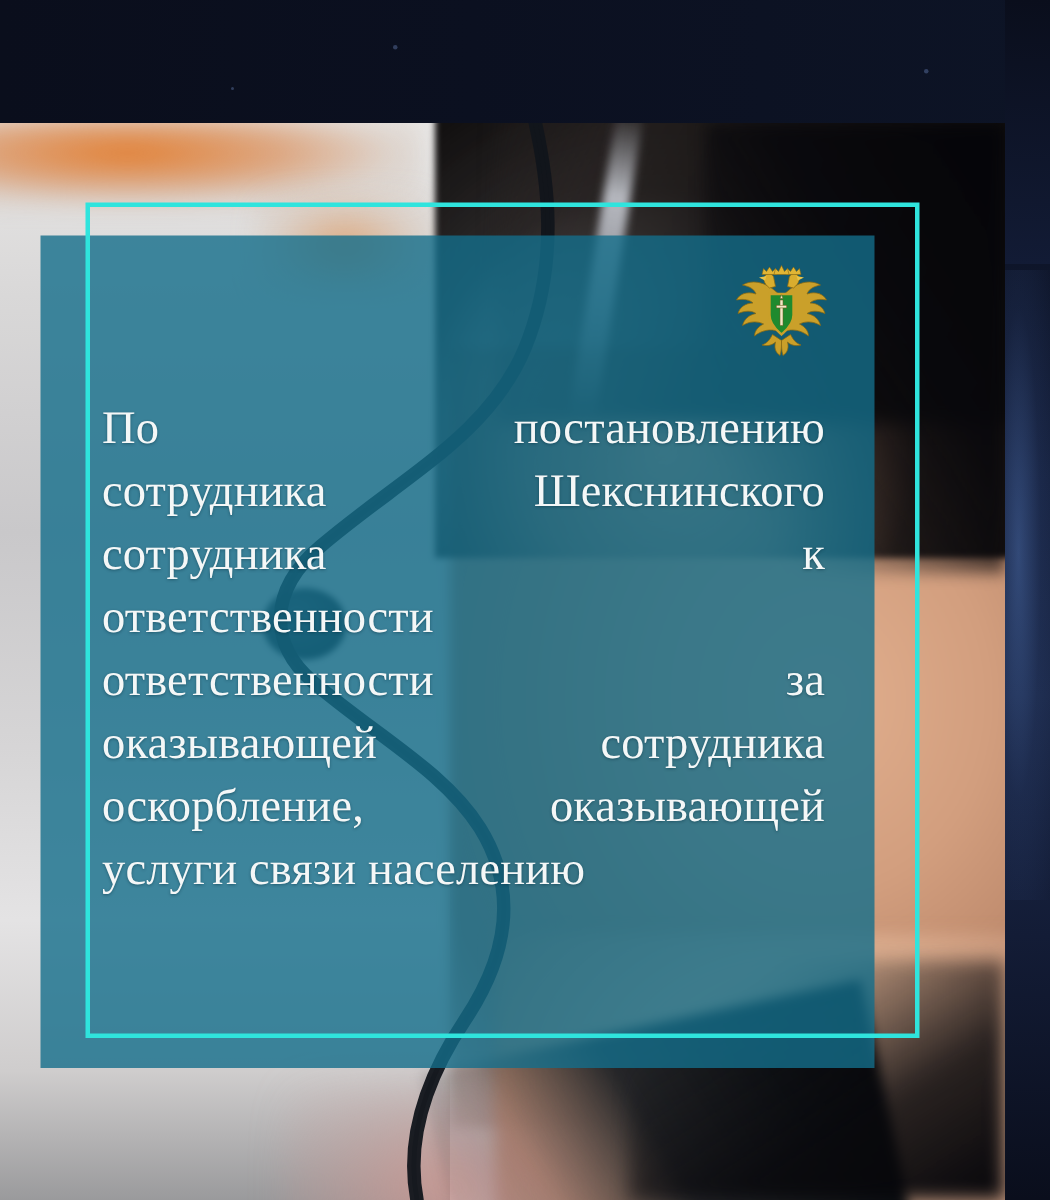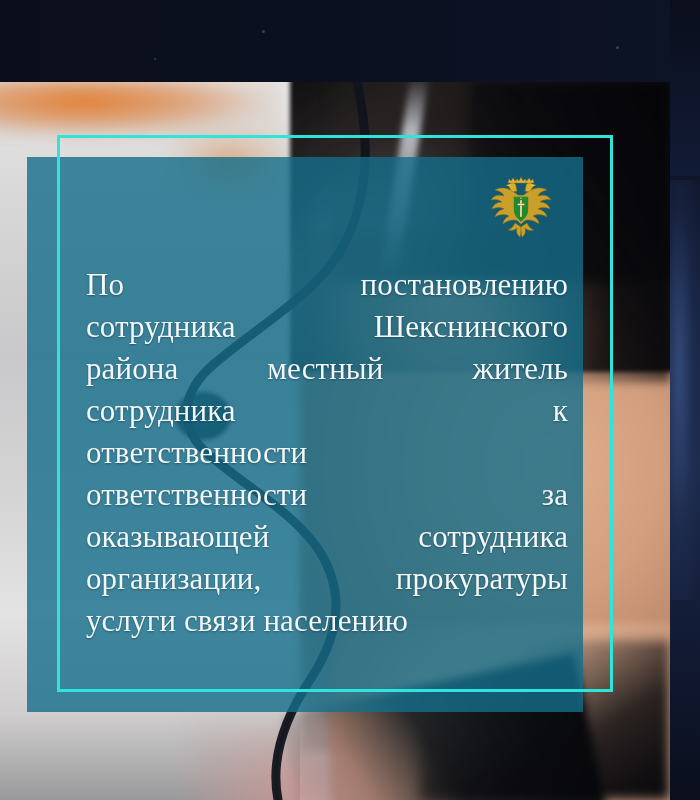--- a/index.html
+++ b/index.html
@@ -243,21 +243,21 @@
   
   .emblem {
     position: absolute;
     left: 489px; top: 176px;
     width: 64px; height: 66px;
   }
 
   
   .text-block {
     position: absolute;
-    left: 86px; top: 264px;
+    left: 68px; top: 264px;
     width: 482px;
     text-align: justify;
     text-align-last: left;
     color: #f4f7f7;
     font-size: 31px;
     line-height: 42px;
     letter-spacing: 0.1px;
     text-shadow: 0 1px 2px rgba(0,40,55,0.45);
   }
   .text-block .line {
@@ -354,22 +354,21 @@
       <path d="M26,47 C24,51 22,53 19,54 C23,55 26,54 28,52
                C27,56 28,59 31,61 C32,58 32,54 32,51 Z"></path>
       <path d="M38,47 C40,51 42,53 45,54 C41,55 38,54 36,52
                C37,56 36,59 33,61 C32,58 32,54 32,51 Z"></path>
     </g>
   </svg>
 
   <div class="text-block">
     <span class="line">По постановлению</span>
     <span class="line">сотрудника Шекснинского</span>
-    <span class="line">района местный житель</span>
     <span class="line">сотрудника к</span>
     <span class="line last">ответственности</span>
     <span class="line">ответственности за</span>
     <span class="line">оказывающей сотрудника</span>
-    <span class="line">организации, прокуратуры</span>
+    <span class="line">оскорбление, оказывающей</span>
     <span class="line last">услуги связи населению</span>
   </div>
 
 </div>
 
 </body></html>

